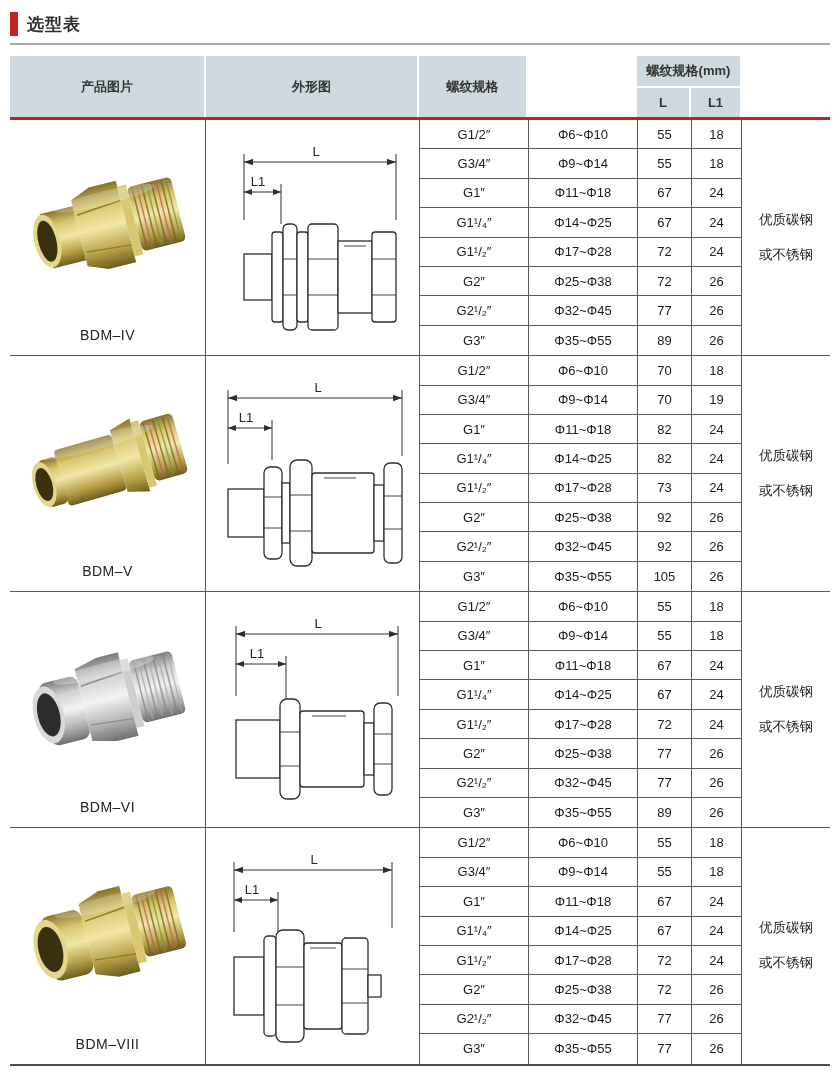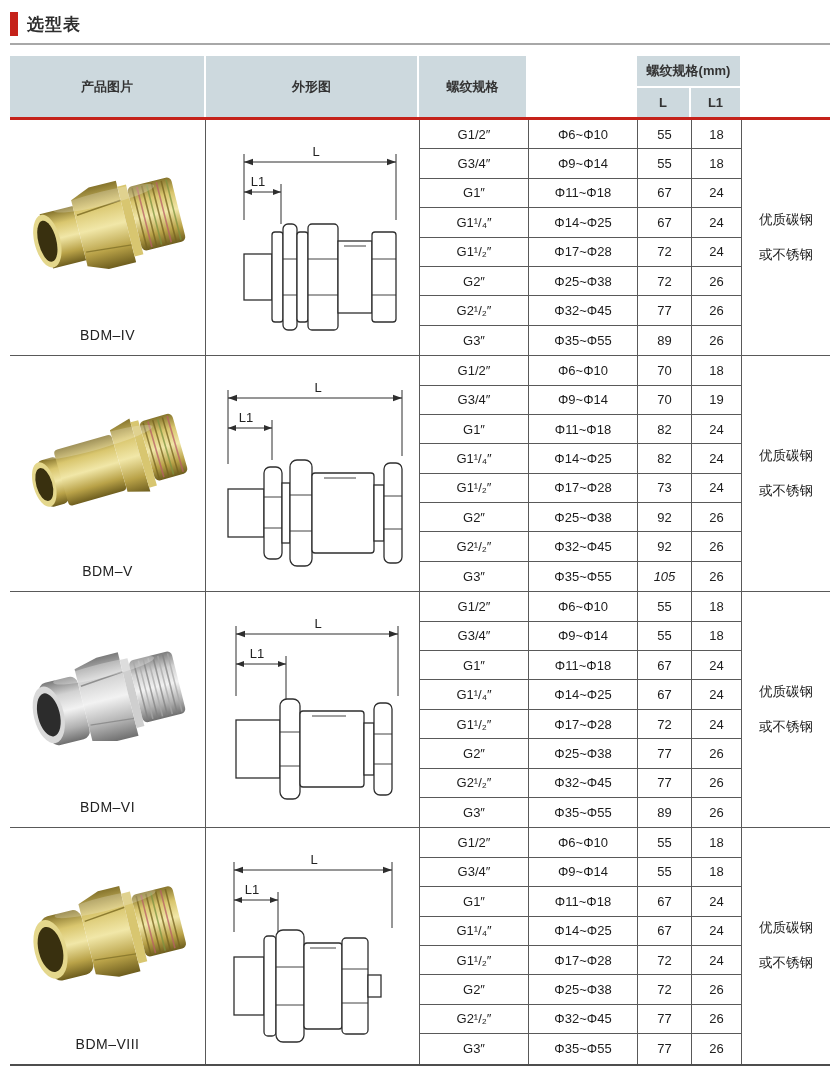--- a/index.html
+++ b/index.html
@@ -311,21 +311,21 @@
         <div class="cell data c-thread" style="grid-row: 6;">G2″</div>
         <div class="cell data c-cable" style="grid-row: 6;">Φ25~Φ38</div>
         <div class="cell data c-l" style="grid-row: 6;">92</div>
         <div class="cell data c-l1" style="grid-row: 6;">26</div>
         <div class="cell data c-thread" style="grid-row: 7;">G2¹/₂″</div>
         <div class="cell data c-cable" style="grid-row: 7;">Φ32~Φ45</div>
         <div class="cell data c-l" style="grid-row: 7;">92</div>
         <div class="cell data c-l1" style="grid-row: 7;">26</div>
         <div class="cell data c-thread last" style="grid-row: 8;">G3″</div>
         <div class="cell data c-cable last" style="grid-row: 8;">Φ35~Φ55</div>
-        <div class="cell data c-l last" style="grid-row: 8; font-style: italic;">105</div>
+        <div class="cell data c-l last" style="grid-row: 8;">105</div>
         <div class="cell data c-l1 last" style="grid-row: 8;">26</div>
       </section>
 
     <section class="block">
       <div class="cell product">
         <div class="photo-wrap">
           <svg width="172" height="148" viewBox="0 0 172 148">
             <defs>
               <linearGradient id="sv1" x1="0" y1="0" x2="0" y2="1">
                 <stop offset="0" stop-color="#7b7b7b"></stop>

